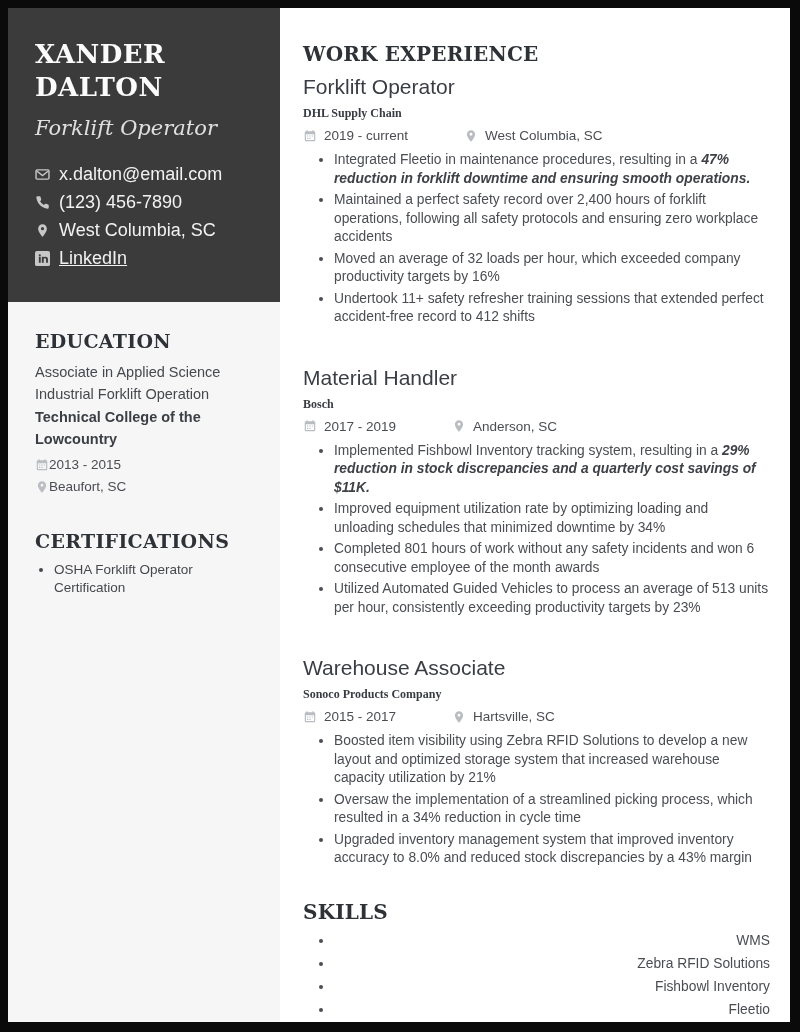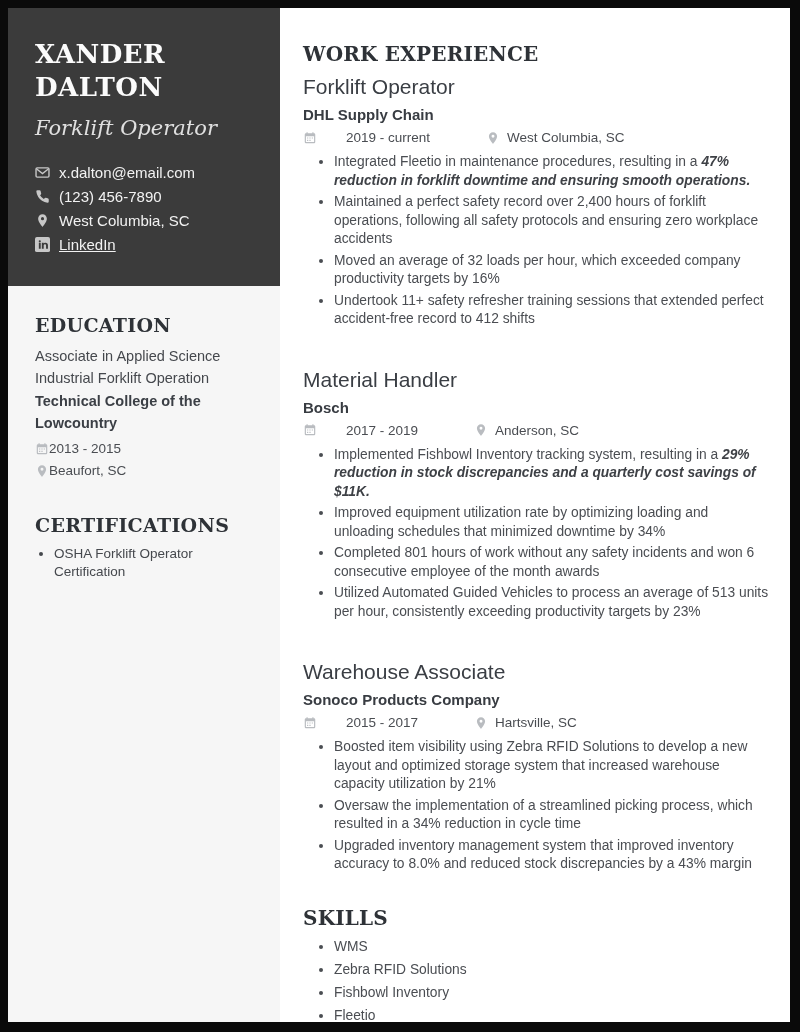--- a/index.html
+++ b/index.html
@@ -12,21 +12,21 @@
   body{font-family:"Liberation Sans","DejaVu Sans",sans-serif;}
   .frame{width:800px; height:1032px; background:var(--frame); padding:8px 10px 10px 8px; margin:0 auto;}
   .sheet{display:flex; width:100%; height:100%; background:var(--white); overflow:hidden;}
 
   
   .sidebar{flex:0 0 272px; width:272px; background:var(--sidebar-light); display:flex; flex-direction:column;}
   .side-header{background:var(--sidebar-dark); padding:30px 24px 26px 27px;}
   .name{font-family:"DejaVu Serif","Liberation Serif",serif; font-weight:700; font-size:26px; line-height:33px; letter-spacing:.5px; color:#fbfbfb;}
   .side-title{font-family:"DejaVu Serif","Liberation Serif",serif; font-style:italic; font-size:21px; color:#e0e0e0; margin-top:12px;}
   .contact{margin-top:24px;}
-  .contact-item{display:flex; align-items:center; gap:9px; font-size:15px; color:var(--light-text); margin-bottom:7px;}
+  .contact-item{display:flex; align-items:center; gap:9px; font-size:18px; color:var(--light-text); margin-bottom:7px;}
   .contact-item .icon{color:var(--icon-light);}
   .contact-item a{color:var(--light-text); text-decoration:underline;}
   .icon{display:inline-flex; width:15px; height:15px; flex:0 0 15px;}
   .icon svg{width:100%; height:100%;}
 
   .side-body{padding:28px 24px 0 27px;}
   .side-section{margin-bottom:36px;}
   .side-h{font-family:"DejaVu Serif","Liberation Serif",serif; font-weight:700; font-size:19px; letter-spacing:.3px; color:var(--heading); margin-bottom:9px;}
   .edu-line{font-size:14.5px; line-height:22px; color:#45484d;}
   .edu-school{font-size:14.5px; line-height:22px; font-weight:700; color:#3b3f45; margin-top:1px;}
@@ -34,31 +34,31 @@
   .meta-row .icon{color:var(--icon-gray); width:14px; height:14px; flex-basis:14px;}
   .side-list{list-style:disc; padding-left:19px;}
   .side-list li{font-size:13.5px; line-height:17.5px; color:#45484d; margin-bottom:2px;}
 
   
   .main{flex:1; padding:34px 20px 0 23px;}
   .main-h{font-family:"DejaVu Serif","Liberation Serif",serif; font-weight:700; font-size:20px; letter-spacing:.2px; color:var(--heading);}
   .job{margin-top:38px;}
   .job:first-of-type{margin-top:8px;}
   .job-title{font-size:21px; font-weight:400; line-height:26px; color:#3a3e44;}
-  .job-company{font-size:15px; font-weight:700; color:#383c42; margin-top:6px;}
+  .job-company{font-size:12px; font-weight:700; color:#383c42; margin-top:6px;font-family:Liberation Serif, serif;}
   .job-meta{display:flex; align-items:center; font-size:13.5px; color:var(--body); margin-top:7px;}
   .job-meta .icon{color:var(--icon-gray); width:14px; height:14px; flex-basis:14px; margin-right:7px;}
-  .job-meta .dates{margin-right:56px; display:flex; align-items:center;gap:22px;}
+  .job-meta .dates{margin-right:56px; display:flex; align-items:center;}
   .job-meta .loc{display:flex; align-items:center;}
   .bullets{list-style:disc; margin-top:8px; padding-left:31px;}
   .bullets li{font-size:13.8px; line-height:18.5px; color:var(--body); margin-bottom:3px;}
   .bullets li strong.em{font-weight:700; font-style:italic; color:#3e4146;}
   .skills-section{margin-top:32px;}
   .skills-section .main-h{margin-bottom:0;}
-  .skills-section .bullets li{margin-bottom:4.5px;}
+  .skills-section .bullets li{margin-bottom:4.5px;text-align:right;}
 </style>
 </head>
 <body>
 
 <div class="frame">
   <div class="sheet">
 
     <aside class="sidebar">
       <div class="side-header">
         <div class="name">XANDER DALTON</div>

